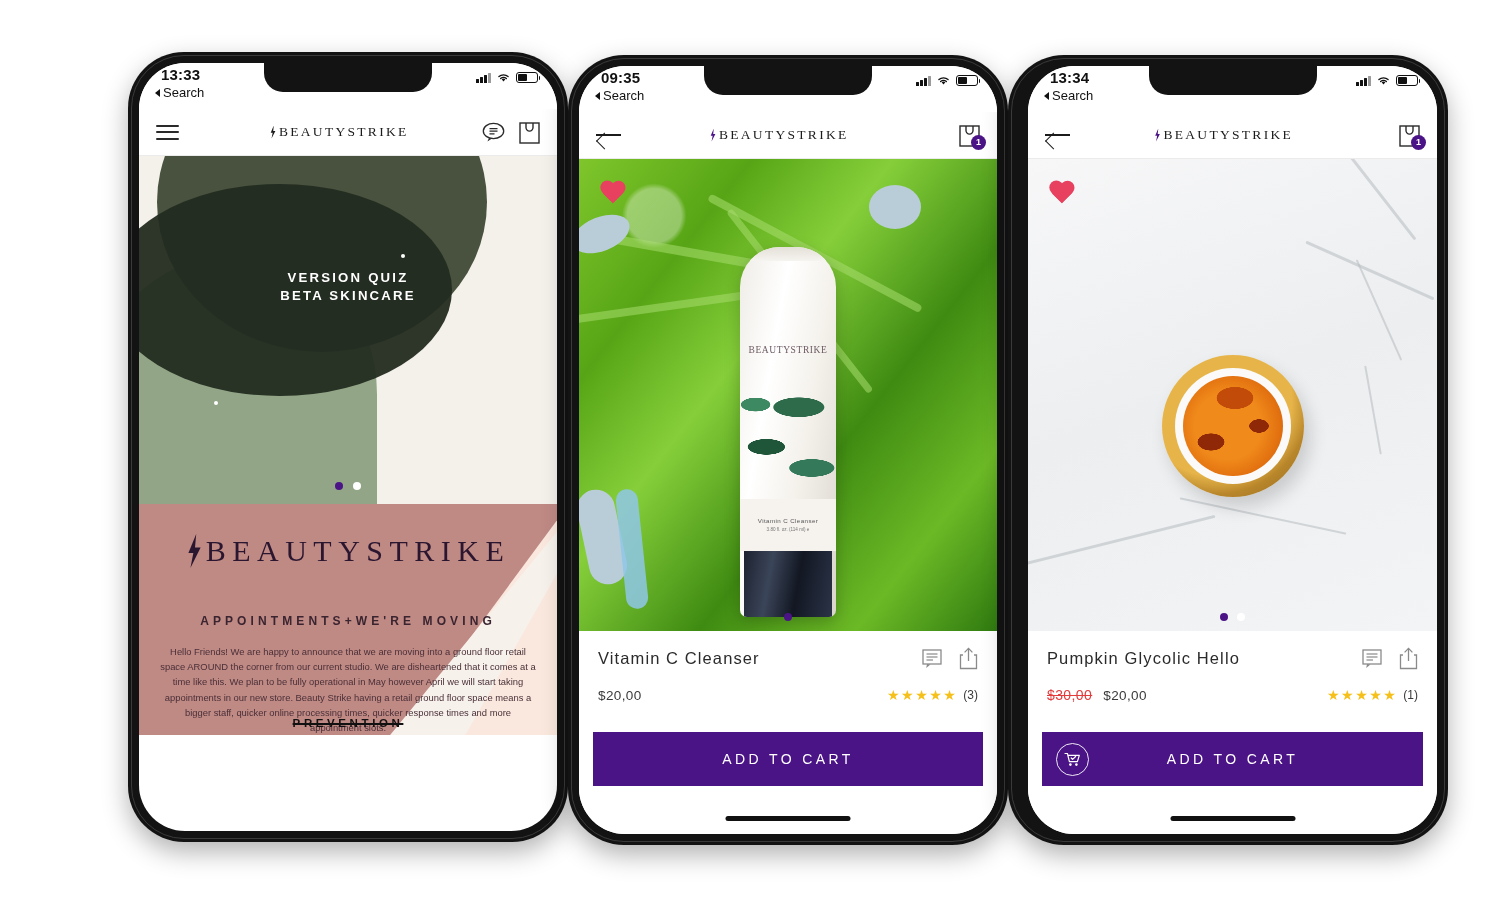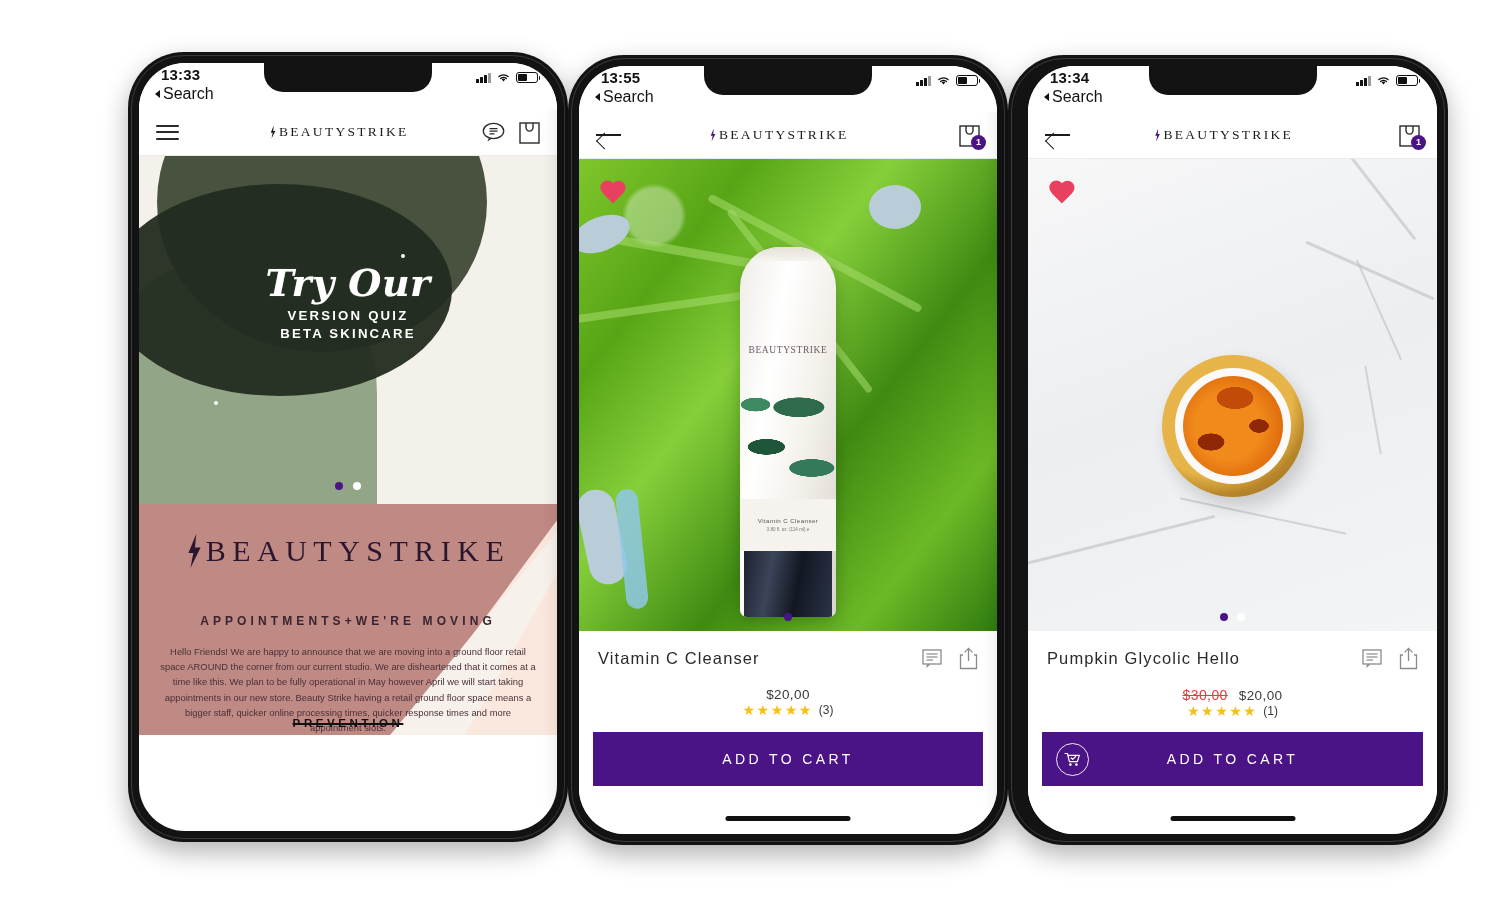--- a/index.html
+++ b/index.html
@@ -58,21 +58,21 @@
     background: #ffffff;
     z-index: 30;
   }
   .sb-time {
     position: absolute; left: 22px; top: 3px;
     font-size: 15px; font-weight: bold; color: #111;
     letter-spacing: .2px;
   }
   .sb-back {
     position: absolute; left: 16px; top: 22px;
-    font-size: 16px; color: #111;
+    font-size: 13px; color: #111;
     display: flex; align-items: center; gap: 3px;
   }
   .sb-back .tri {
     width: 0; height: 0;
     border-top: 4px solid transparent;
     border-bottom: 4px solid transparent;
     border-right: 5px solid #111;
   }
   .sb-right {
     position: absolute; right: 19px; top: 9px;
@@ -358,21 +358,21 @@
   
   .pinfo { flex:1; background:#fff; padding: 16px 19px 0; position:relative; }
   .pinfo-top { display:flex; align-items:center; justify-content:space-between; }
   .pname {
     font-size: 16.5px; color:#2b2b2b; letter-spacing: 1.1px;
     font-weight: normal;
   }
   .pinfo-icons { display:flex; align-items:center; gap: 15px; }
   .pinfo-row2 {
     margin-top: 17px;
-    display:flex; align-items:center; justify-content:space-between;flex-direction:column;
+    display:flex; align-items:flex-end; justify-content:space-between;
   }
   .prices { display:flex; align-items:baseline; gap: 11px; }
   .price-old {
     font-size: 14px; color:#e23c3c;
     text-decoration: line-through; letter-spacing:.4px;
   }
   .price { font-size: 13.5px; color:#3a3a3a; letter-spacing: .4px; }
   .rating { display:flex; align-items:center; gap: 4px; }
   .stars { color:#f6c01a; font-size: 14px; letter-spacing: 1.5px; }
   .rcount { font-size: 12px; color:#3a3a3a; margin-left:2px; }
@@ -459,21 +459,20 @@
       </div>
 
       <div class="content">
         <div class="hero">
           <div class="shape-sage"></div>
           <div class="shape-olive-a"></div>
           <div class="shape-olive-b"></div>
           <span class="speck a"></span>
           <span class="speck b"></span>
           <div class="hero-copy">
-            <div class="script">Try Our</div>
             <div class="sub1">VERSION QUIZ</div>
             <div class="sub2">BETA SKINCARE</div>
           </div>
           <div class="dots">
             <span class="dot active"></span>
             <span class="dot"></span>
           </div>
         </div>
 
         <div class="panel">
@@ -491,21 +490,21 @@
         </div>
       </div>
     </div>
   </div>
 
   <div class="phone phone-2">
     <div class="screen">
       <div class="notch"></div>
 
       <div class="statusbar">
-        <div class="sb-time">13:55</div>
+        <div class="sb-time">09:35</div>
         <div class="sb-back">
           <span class="tri"></span>
           <span>Search</span>
         </div>
         <div class="sb-right">
           <span class="bars">
               <i></i>
               <i></i>
               <i></i>
               <i></i>

